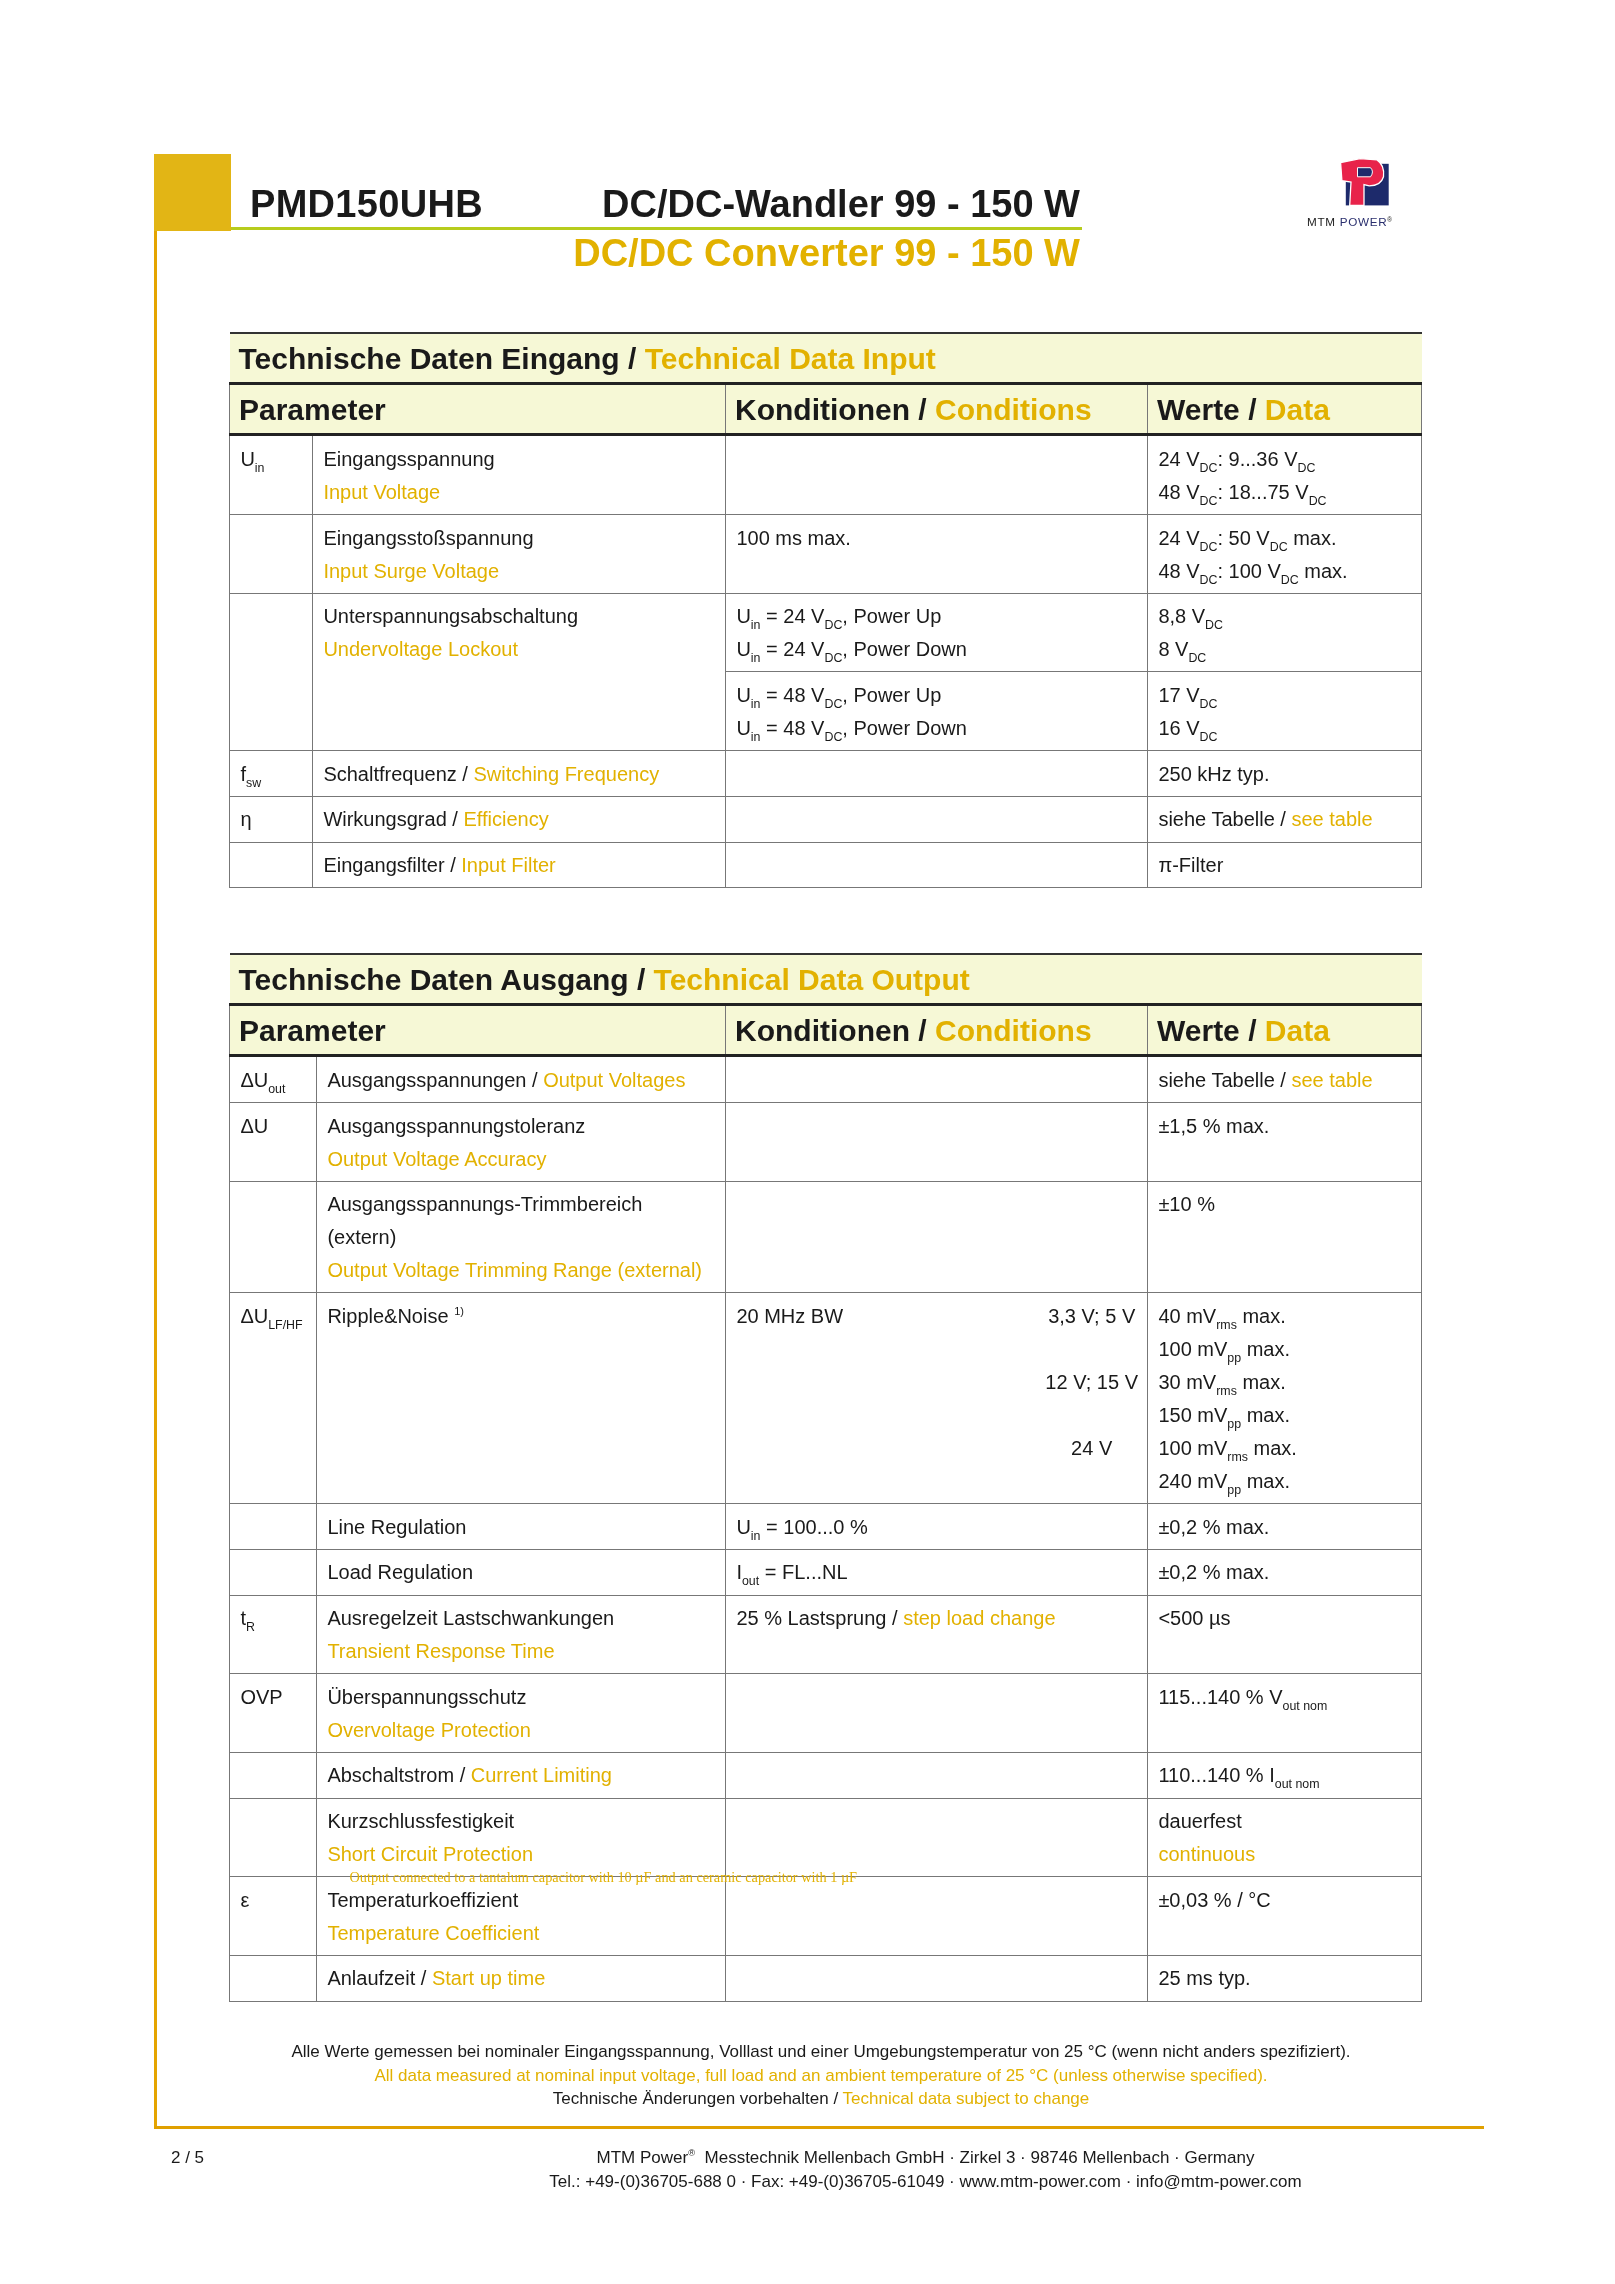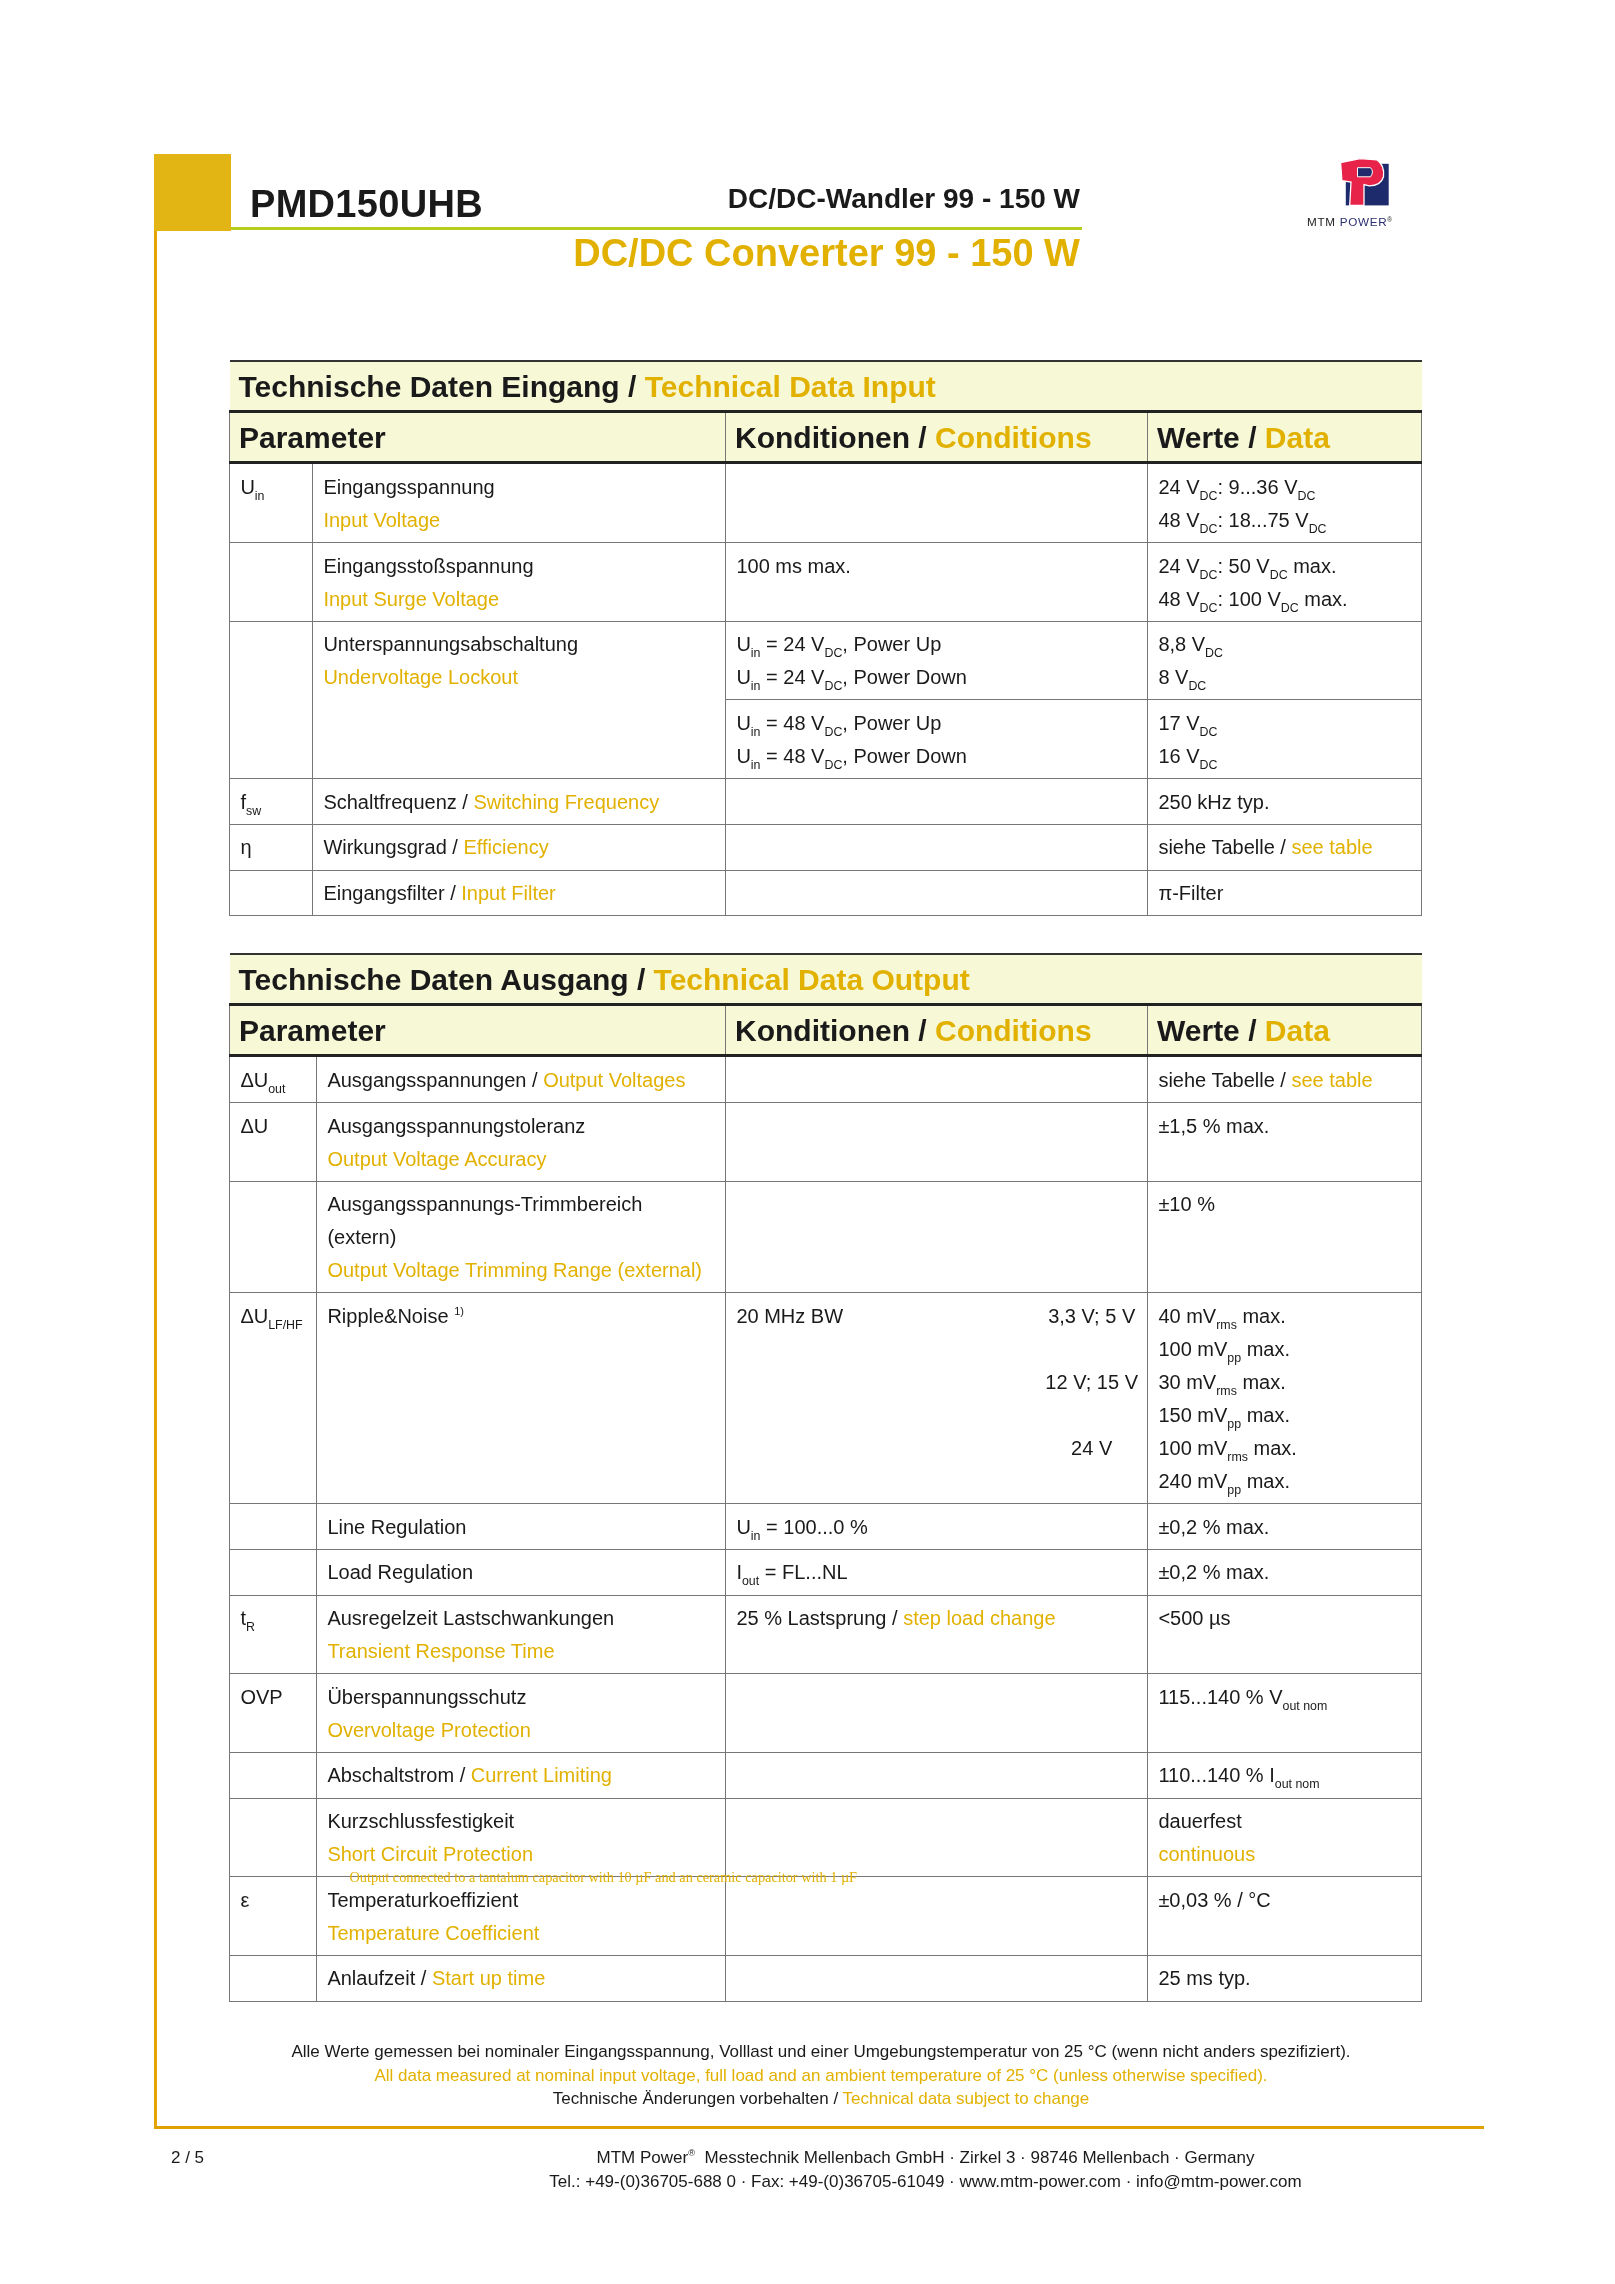--- a/index.html
+++ b/index.html
@@ -9,21 +9,21 @@
   sub { font-size: 62%; vertical-align: -0.45em; line-height: 0; }
   sup { font-size: 55%; vertical-align: 0.7em; line-height: 0; }
 
   
   .frame-left { position: absolute; left: 154px; top: 154px; width: 2.6px; height: 1975px; background: #e5a400; }
   .frame-bottom { position: absolute; left: 154px; top: 2126px; width: 1330px; height: 3.3px; background: #e0a000; }
   .corner-block { position: absolute; left: 154px; top: 154px; width: 77px; height: 77px; background: #e2b515; }
 
   
   .hdr-model { position: absolute; left: 238px; top: 183px; font-size: 38px; font-weight: bold; letter-spacing: 0.3px; margin-left: 12px; }
-  .hdr-de { position: absolute; right: 536px; top: 183px; font-size: 28px; font-weight: bold; white-space: nowrap; }
+  .hdr-de { position: absolute; right: 536px; top: 183px; font-size: 38px; font-weight: bold; white-space: nowrap; }
   .hdr-line { position: absolute; left: 231px; top: 227px; width: 851px; height: 2.6px; background: #b7cc1d; }
   .hdr-en { position: absolute; right: 536px; top: 232px; font-size: 38px; font-weight: bold; color: #e2b100; white-space: nowrap; }
 
   
   .logo { position: absolute; left: 1307px; top: 151px; width: 85px; height: 85px; }
   .logo-mark { position: absolute; left: 31px; top: 5.2px; width: 52px; height: 52px; }
   .logo-text { position: absolute; left: 0; top: 64px; width: 124px; font-size: 11.7px; letter-spacing: 0.7px; white-space: nowrap; }
   .logo-text .mtm { color: #222; } .logo-text .pw { color: #2a2f6e; }
 
   
@@ -56,21 +56,21 @@
 
 <div class="logo">
   <svg class="logo-mark" viewBox="0 0 80 80">
     <rect x="12" y="12" width="66" height="64" fill="#1d2a6b"></rect>
     <path d="M4 10 L34 4 L60 6 Q72 14 70 32 Q66 46 48 46 L40 44 L40 76 L18 76 L20 40 L6 38 Z" fill="#e8234a" stroke="#fff" stroke-width="2"></path>
     <path d="M30 18 L50 18 Q56 24 50 32 L30 32 Z" fill="#1d2a6b" stroke="#fff" stroke-width="1.5"></path>
   </svg>
   <div class="logo-text"><span class="mtm">MTM</span> <span class="pw">POWER</span><sup>®</sup></div>
 </div>
 
-<table class="spec" style="top:360px;padding-left:48px;">
+<table class="spec" style="top:332px;padding-left:48px;">
   <colgroup>
       <col style="width:83px">
       <col style="width:413px">
       <col style="width:422px">
       <col style="width:274px">
     </colgroup>
   <tbody>
       <tr class="title">
     <td colspan="4"><span>Technische Daten Eingang / </span><span class="y">Technical Data Input</span></td>
   </tr>

